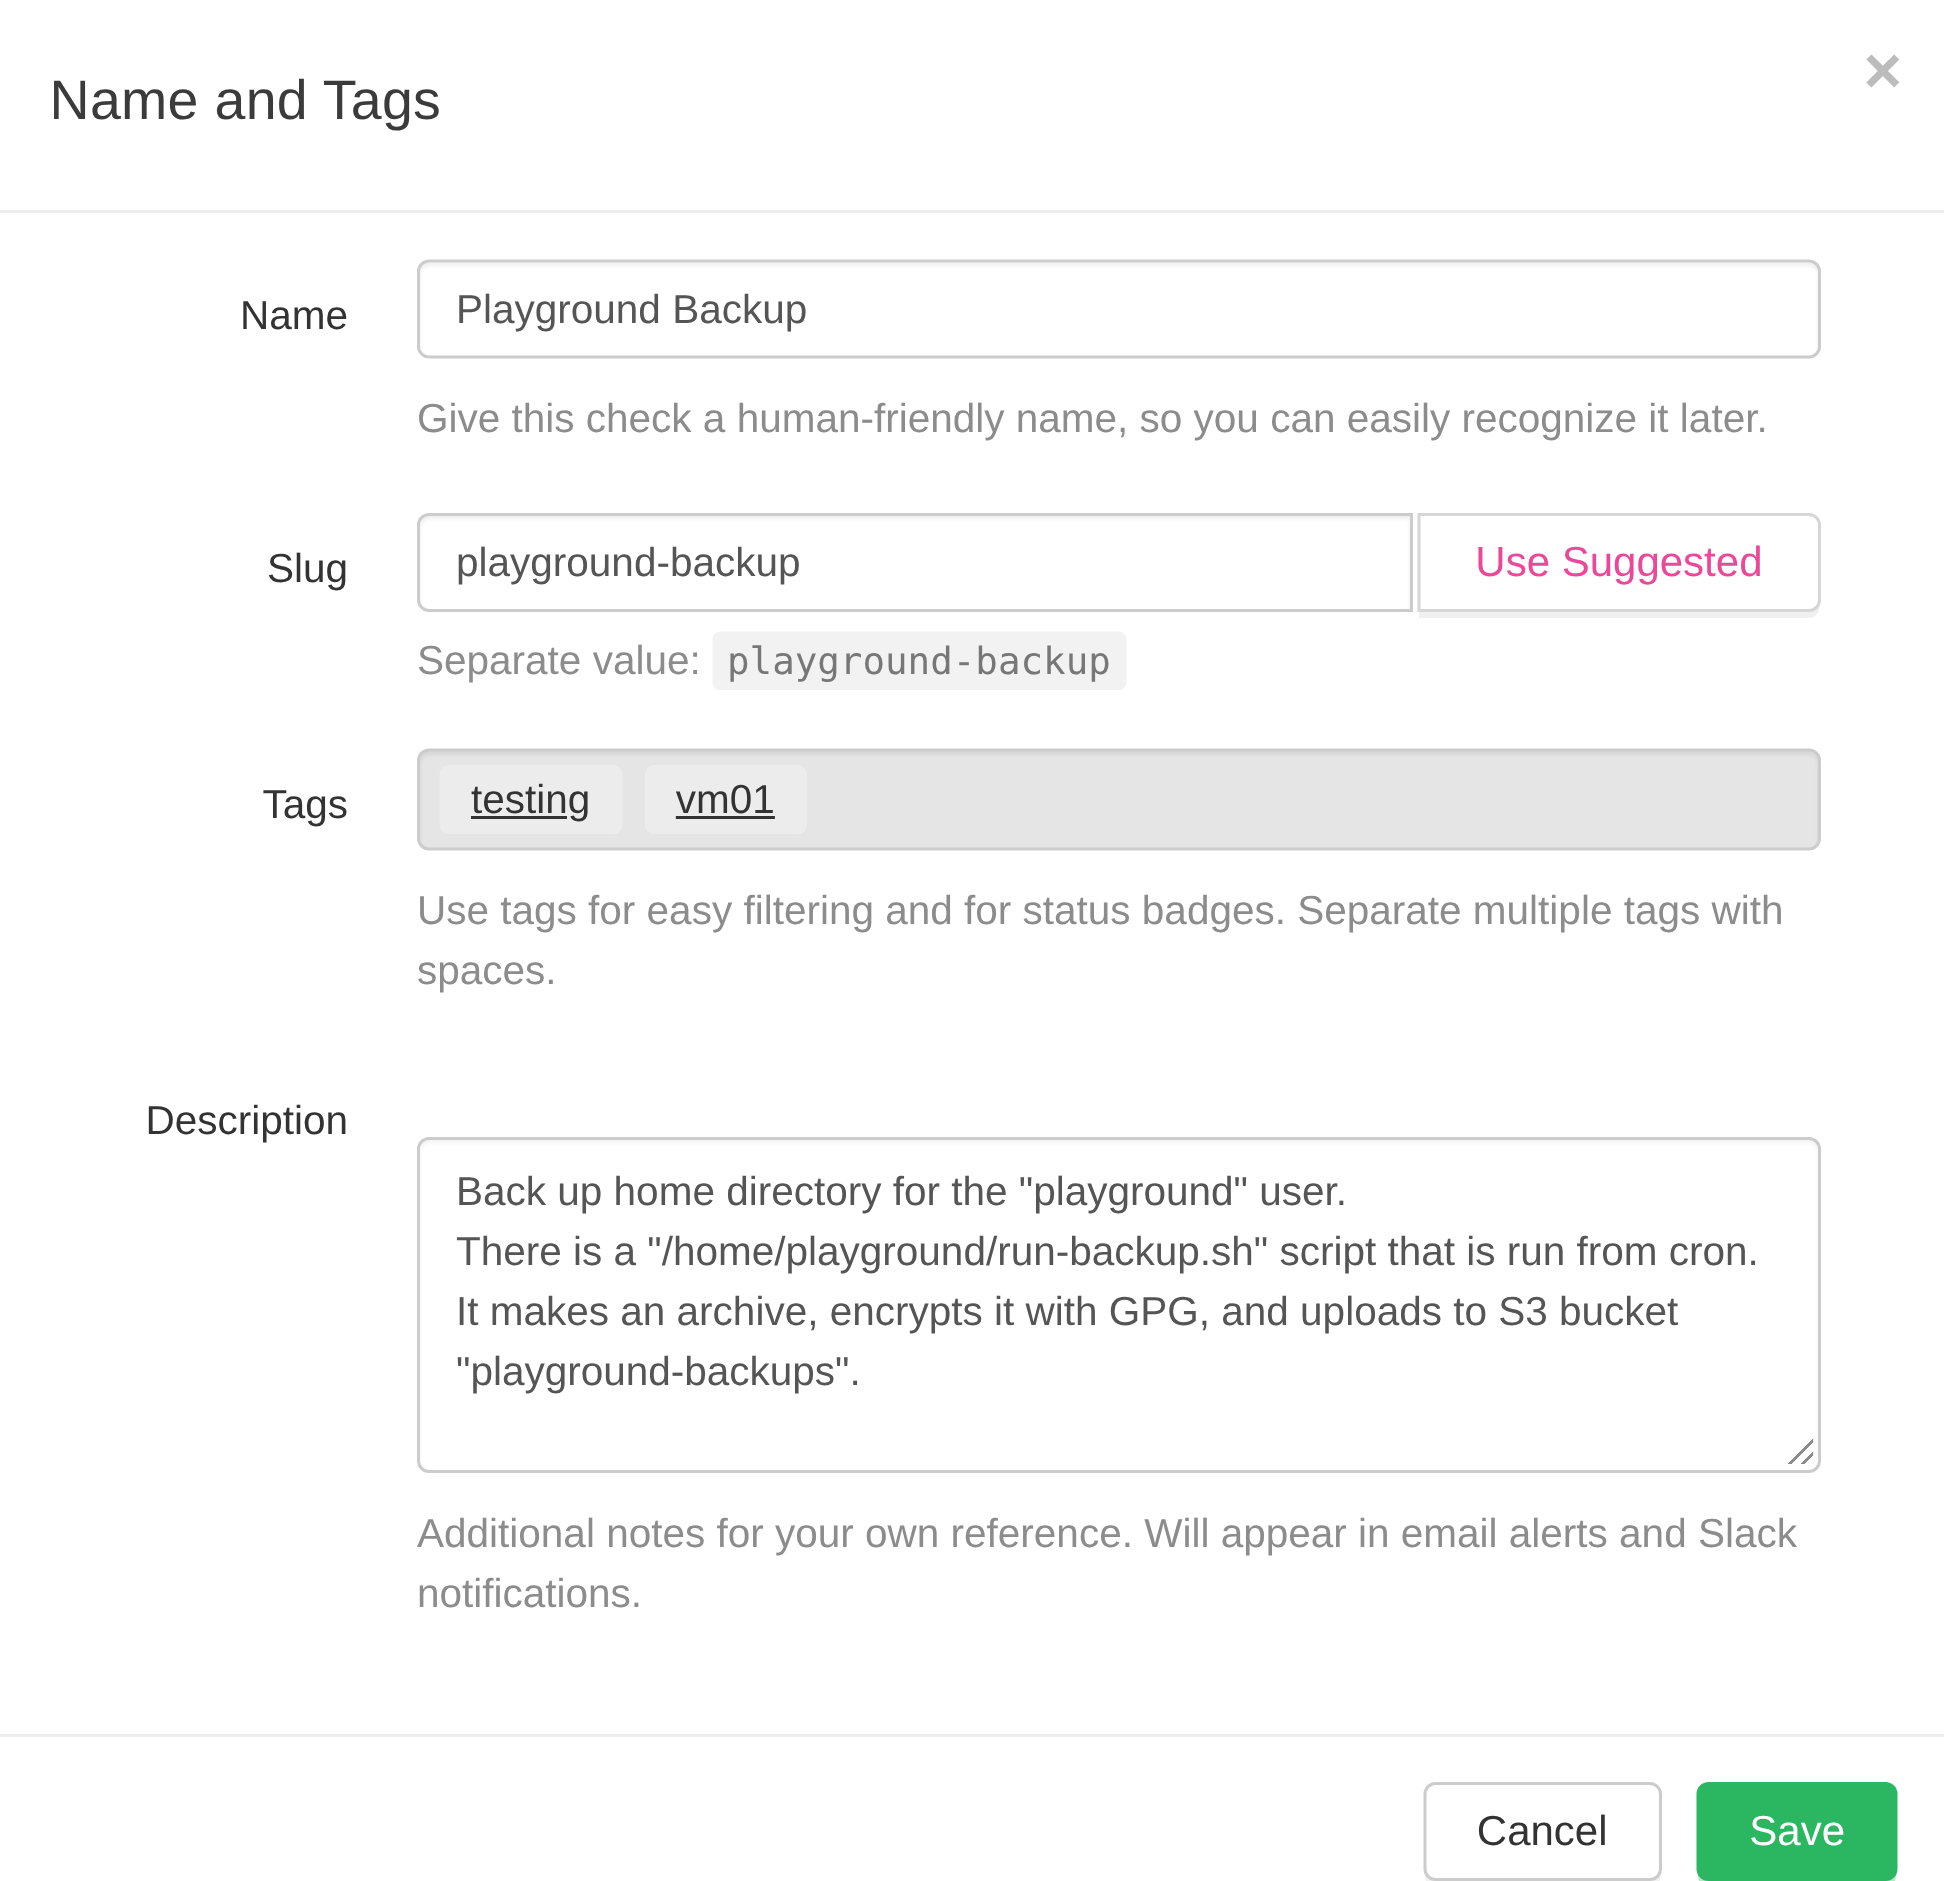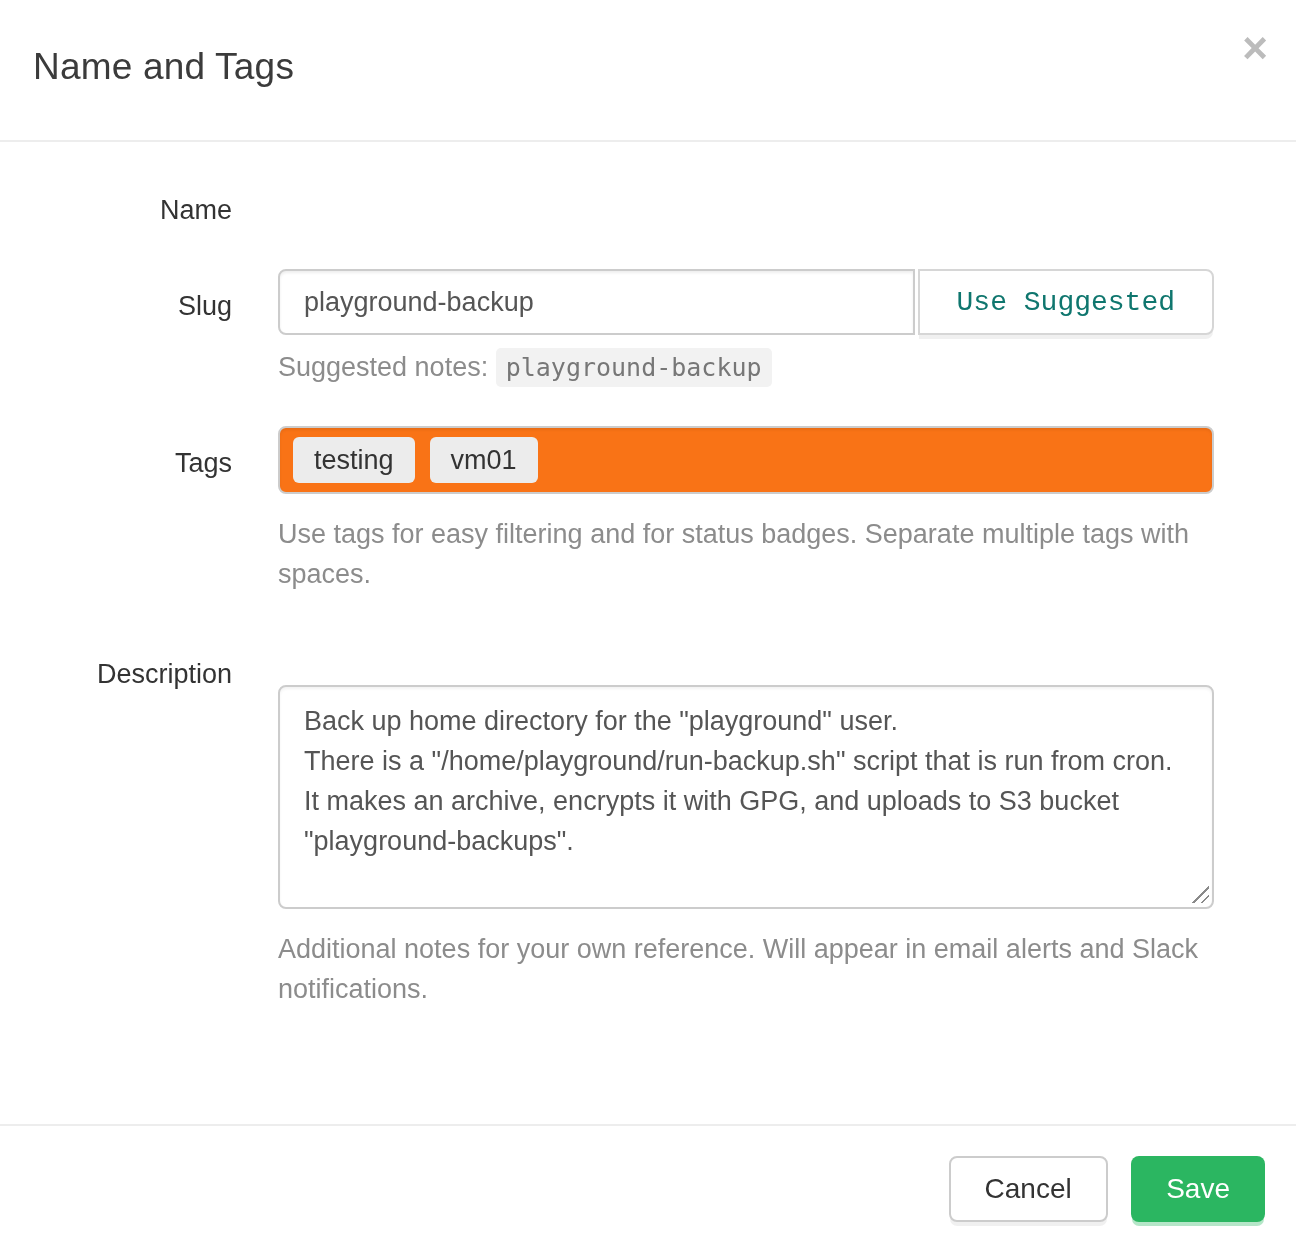--- a/index.html
+++ b/index.html
@@ -41,38 +41,39 @@
     outline: none; background: #fff;
   }
   .help-text { margin-top: 20px; font-size: 27px; line-height: 40px; color: #8c8c8c; }
 
   
   .input-group { display: flex; }
   .input-group .text-input { flex: 1 1 auto; border-radius: 8px 0 0 8px; }
   .use-suggested-btn {
     flex: 0 0 auto; margin-left: 3px; height: 66px; padding: 0 37px;
     background: #fff; border: 2px solid #d6d6d6; border-radius: 0 8px 8px 0;
-    font-size: 28px; color: #0f766e; cursor: pointer;
-    font-family: Liberation Mono, monospace;
+    font-size: 28px; color: #ec4899; cursor: pointer;
+    font-family: Liberation Sans, sans-serif;
     box-shadow: 0 5px 0 -1px rgba(0,0,0,0.06);
   }
   .suggested-line { margin-top: 17px; font-size: 27px; color: #8c8c8c; }
   .code-chip {
     font-family: "DejaVu Sans Mono", "Liberation Mono", monospace;
     font-size: 25px; color: #777; background: #f2f2f2;
     padding: 5px 10px; border-radius: 5px;
   }
 
   
   .tags-box {
     min-height: 66px; width: 100%;
-    border: 2px solid #ccc; border-radius: 8px; background: #f97316;
+    border: 2px solid #ccc; border-radius: 8px; background: #e5e5e5;
     box-shadow: inset 0 2px 3px rgba(0,0,0,0.07);
     display: flex; align-items: center; gap: 15px; padding: 9px 13px;
     cursor: text;
+    text-decoration: underline;
   }
   .tag-chip {
     background: #ececec; border-radius: 6px; padding: 7px 21px;
     font-size: 27px; color: #333; line-height: 32px; white-space: nowrap;
   }
 
   
   .textarea-wrap { position: relative; margin-top: 48px; }
   .description-textarea {
     display: block; width: 100%; height: 224px; resize: none;
@@ -115,31 +116,35 @@
 
   <div class="modal-header">
     <div class="modal-title">Name and Tags</div>
     <button class="close-btn">×</button>
   </div>
 
   <div class="modal-body">
 
     <div class="form-group">
       <label class="control-label">Name</label>
+      <div class="control-col">
+        <input class="text-input" type="text" value="Playground Backup" style="">
+        <div class="help-text">Give this check a human-friendly name, so you can easily recognize it later.</div>
+      </div>
     </div>
 
     <div class="form-group">
       <label class="control-label">Slug</label>
       <div class="control-col">
         <div class="input-group">
           <input class="text-input" type="text" value="playground-backup" style="">
           <button class="use-suggested-btn">Use Suggested</button>
         </div>
         <div class="suggested-line">
-          <span>Suggested notes:</span>
+          <span>Separate value:</span>
           <span class="code-chip">playground-backup</span>
         </div>
       </div>
     </div>
 
     <div class="form-group">
       <label class="control-label">Tags</label>
       <div class="control-col">
         <div class="tags-box">
           <span class="tag-chip">testing</span>

